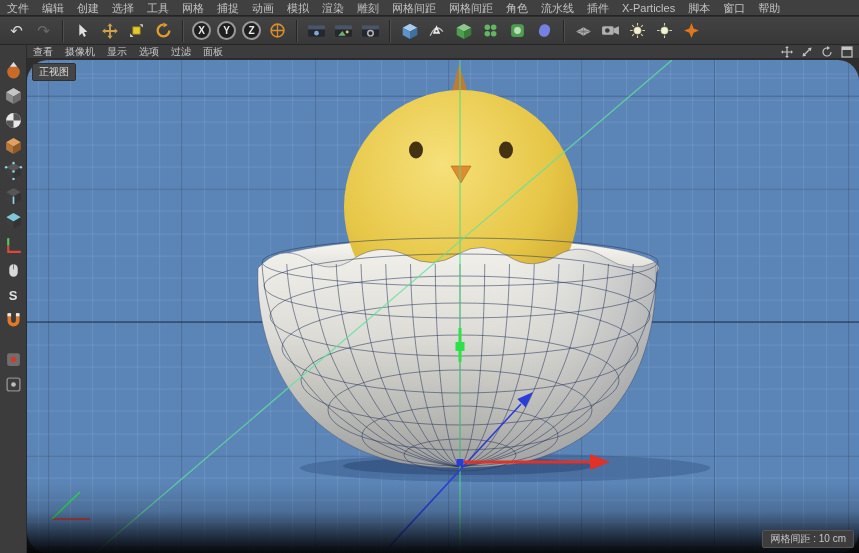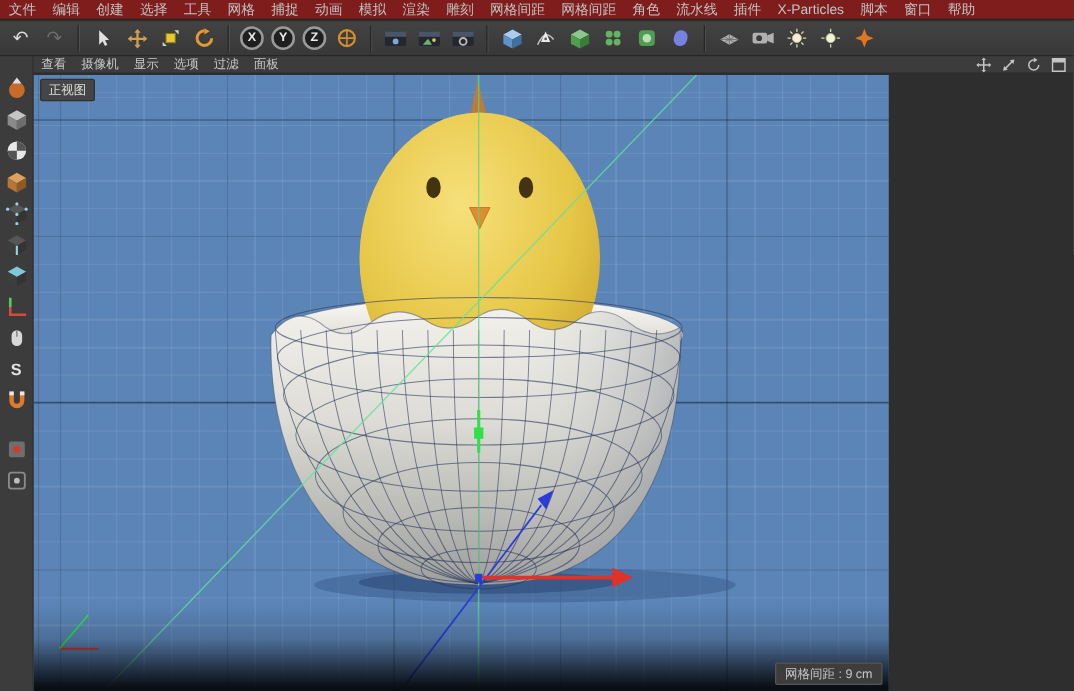--- a/index.html
+++ b/index.html
@@ -1,20 +1,20 @@
 <!DOCTYPE html>
 <html><head>
 <meta charset="utf-8">
 <style>
   html,body{margin:0;padding:0;}
   body{width:859px;height:553px;position:relative;overflow:hidden;background:#2e2e2e;
        font-family:"Liberation Sans","DejaVu Sans",sans-serif;}
 
   
-  #menubar{position:absolute;top:0;left:0;width:859px;height:16px;background:#7f1d1d;
+  #menubar{position:absolute;top:0;left:0;width:859px;height:16px;background:#404040;
            border-bottom:1px solid #242424;display:flex;align-items:center;
            padding:0 0 0 7px;box-sizing:border-box;}
   .menu-items{display:flex;gap:13px;}
   .menu-item{font-size:11px;color:#c2c2c2;white-space:nowrap;cursor:default;line-height:16px;}
 
   
   #toolbar{position:absolute;top:17px;left:0;width:859px;height:28px;
            background:linear-gradient(#434343,#383838);border-bottom:1px solid #262626;
            display:flex;align-items:center;padding:0 4px;box-sizing:border-box;gap:2px;}
   .ticon{width:25px;height:24px;display:flex;align-items:center;justify-content:center;flex:none;}
@@ -35,28 +35,28 @@
 
   
   #vp-menubar{position:absolute;top:45px;left:27px;width:832px;height:14px;background:#3c3c3c;
               border-bottom:1px solid #2a2a2a;display:flex;align-items:center;gap:12px;
               padding:0 6px;box-sizing:border-box;}
   .vp-menu-item{font-size:10px;color:#c8c8c8;line-height:14px;}
   #vp-nav{margin-left:auto;display:flex;gap:8px;align-items:center;}
   .nav-icon{width:12px;height:12px;display:block;}
 
   
-  #viewport{position:absolute;top:60px;left:27px;width:684px;height:493px;
+  #viewport{position:absolute;top:60px;left:27px;width:832px;height:493px;
     background-color:#5b85b7;
     background-image:
       repeating-linear-gradient(to bottom, rgba(18,35,66,0.30) 0 1px, transparent 1px 133.3px),
       repeating-linear-gradient(to right,  rgba(18,35,66,0.30) 0 1px, transparent 1px 133.3px),
       repeating-linear-gradient(to bottom, rgba(255,255,255,0.085) 0 1px, transparent 1px 22.22px),
       repeating-linear-gradient(to right,  rgba(255,255,255,0.085) 0 1px, transparent 1px 22.22px);
-    background-position: 0 128.7px, 21.1px 0, 0 17.6px, 21.1px 0;}
+    background-position: 0 128.7px, 21.1px 0, 0 17.6px, 21.1px 0; border-radius: 21px;}
   #scene{position:absolute;inset:0;width:100%;height:100%;}
   #wf ellipse,#wf path{fill:none;stroke:#2c3a5e;stroke-width:0.9;opacity:0.62;}
   .vp-fade{position:absolute;left:0;right:0;bottom:0;height:70px;pointer-events:none;
     background:linear-gradient(to bottom, rgba(8,10,14,0) 0%, rgba(8,10,14,0.18) 40%,
                rgba(6,7,10,0.9) 92%, rgba(4,5,7,0.96) 100%);}
   .view-label{position:absolute;top:3px;left:5px;background:#454545;border:1px solid #303030;
               border-radius:2px;color:#dedede;font-size:10px;padding:1px 6px;}
   .grid-chip{position:absolute;right:5px;bottom:5px;background:#3d3d3d;border:1px solid #555;
              border-radius:2px;color:#c6c6c6;font-size:10px;padding:1px 7px;}
 </style>
@@ -446,14 +446,14 @@
     </g>
 
     <g>
       <line x1="52" y1="519" x2="90" y2="519" stroke="#e03229" stroke-width="1.5"></line>
       <line x1="52" y1="519" x2="80" y2="492" stroke="#2ee04a" stroke-width="1.5"></line>
     </g>
   </svg>
 
   <div class="vp-fade"></div>
   <span class="view-label">正视图</span>
-  <span class="grid-chip">网格间距 : 9 cm</span>
+  <span class="grid-chip">网格间距 : 10 cm</span>
 </div>
 
 </body></html>

